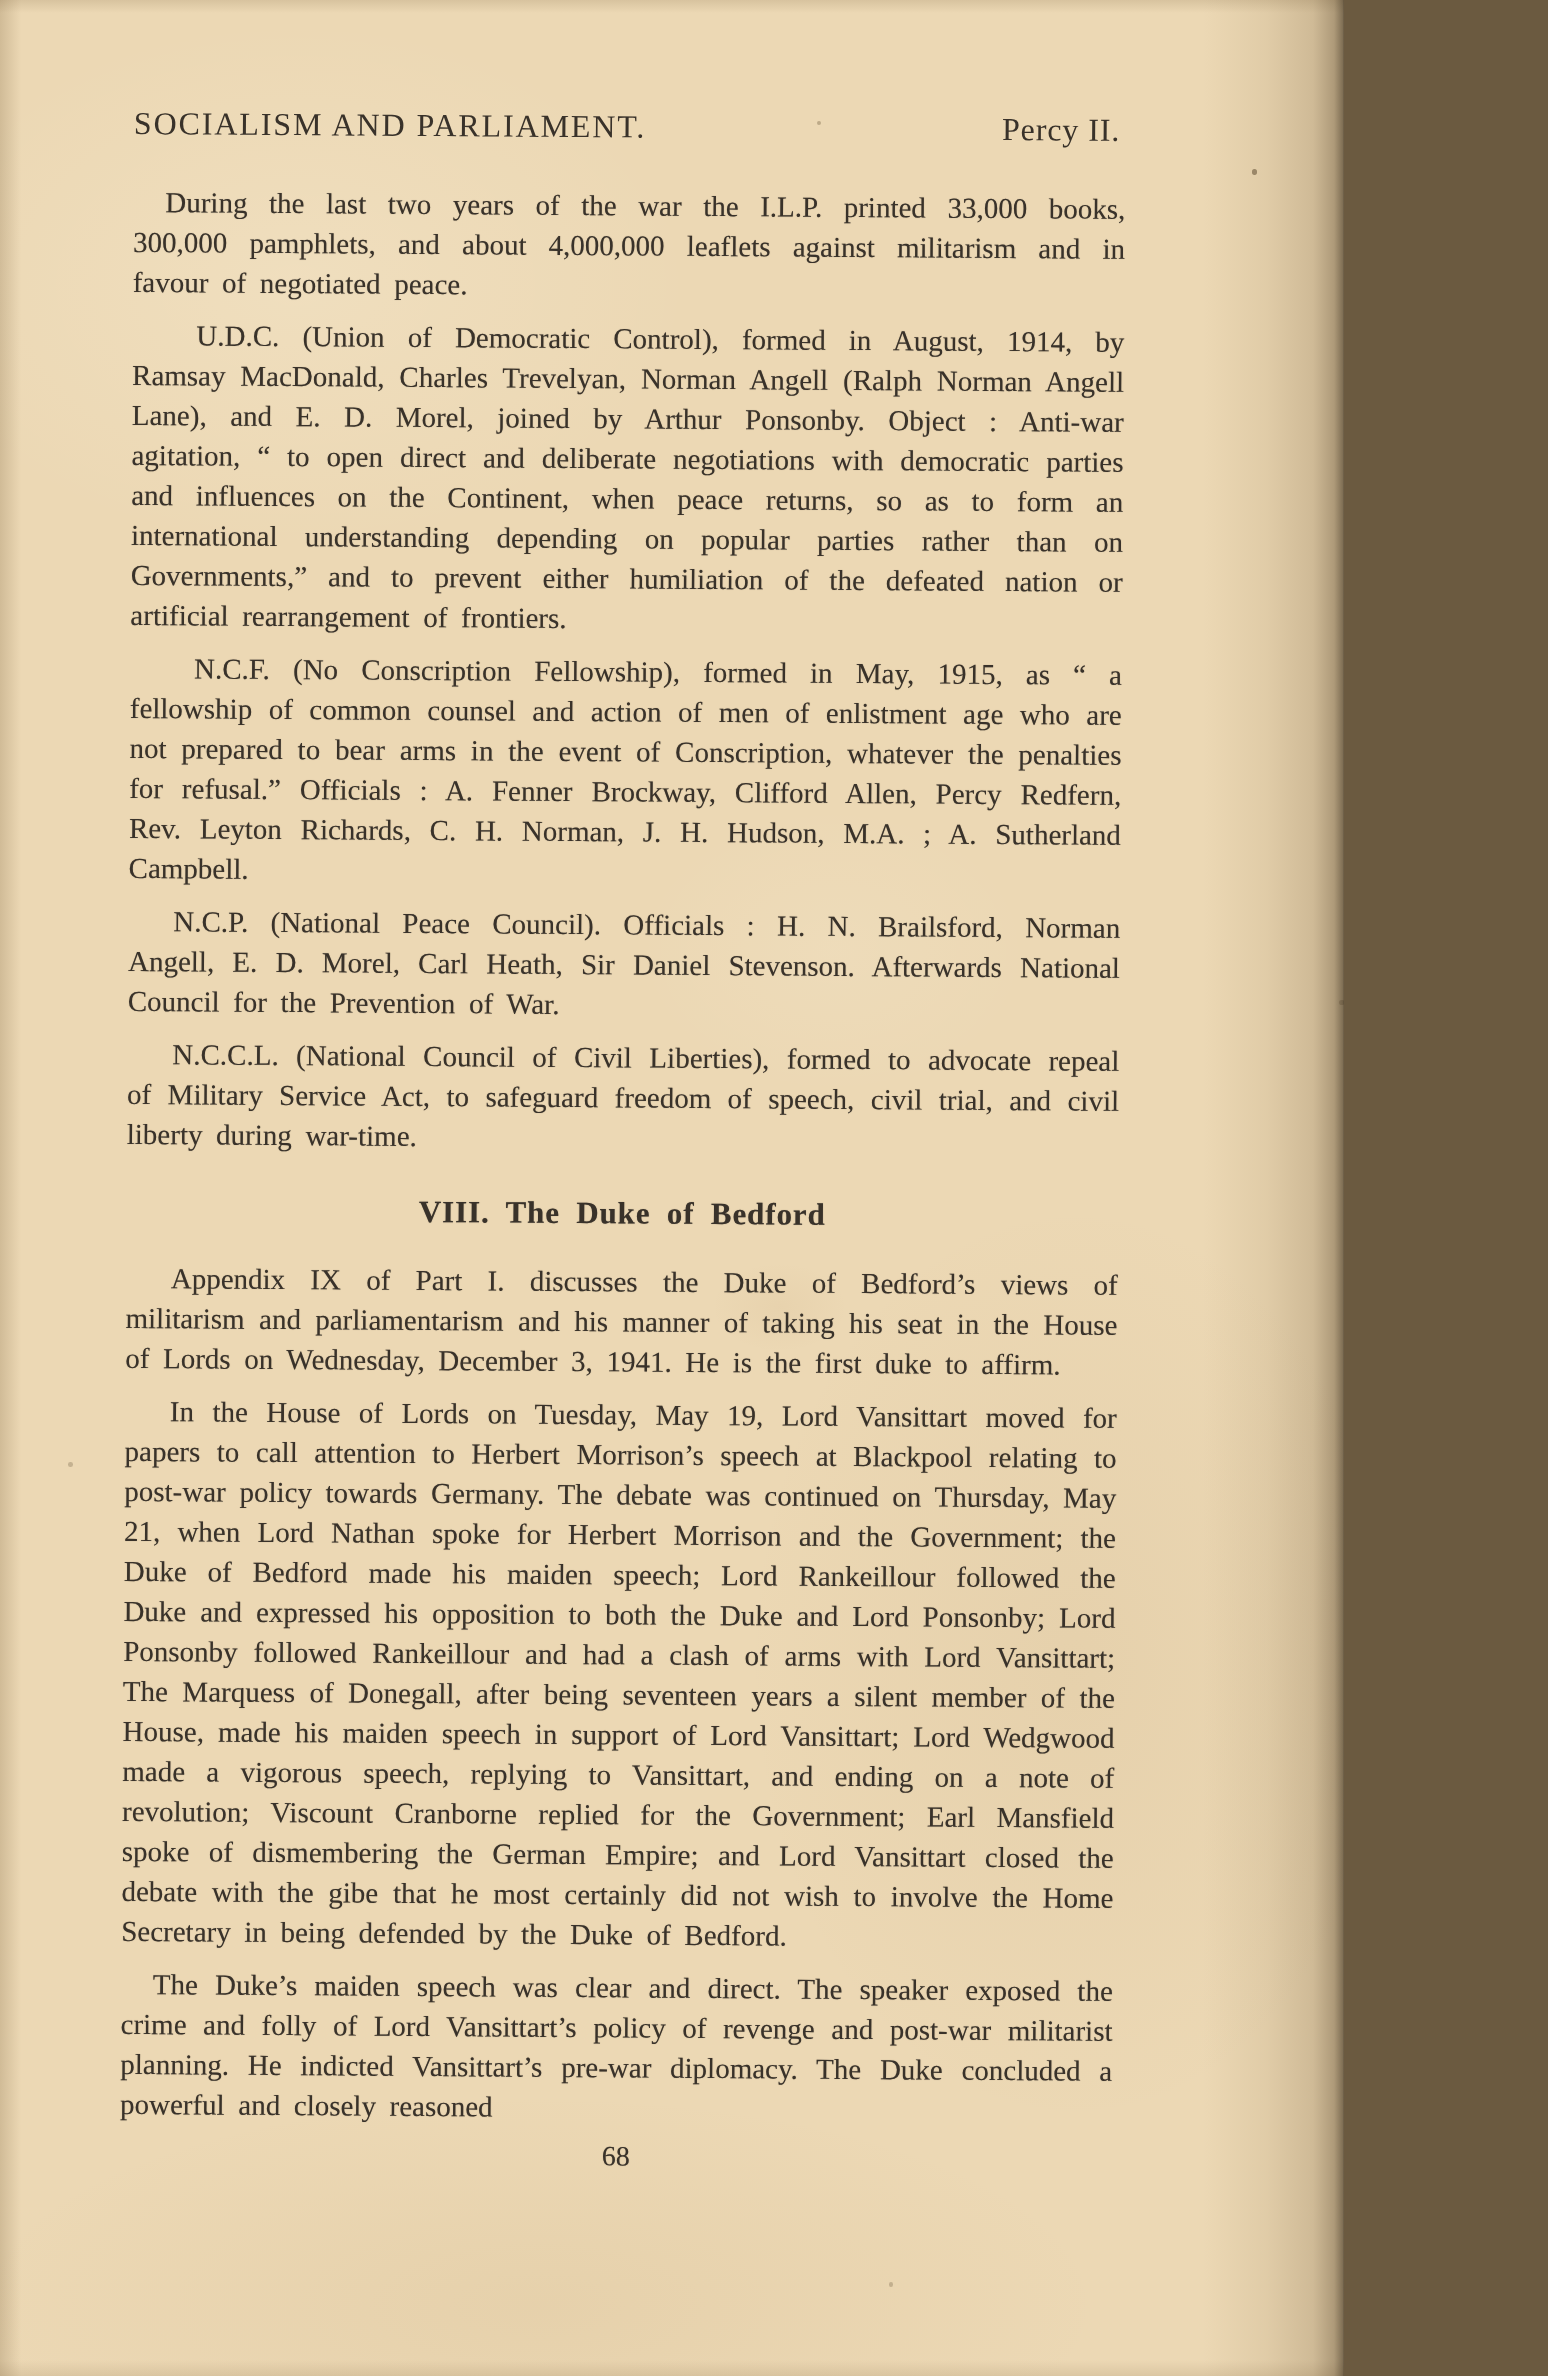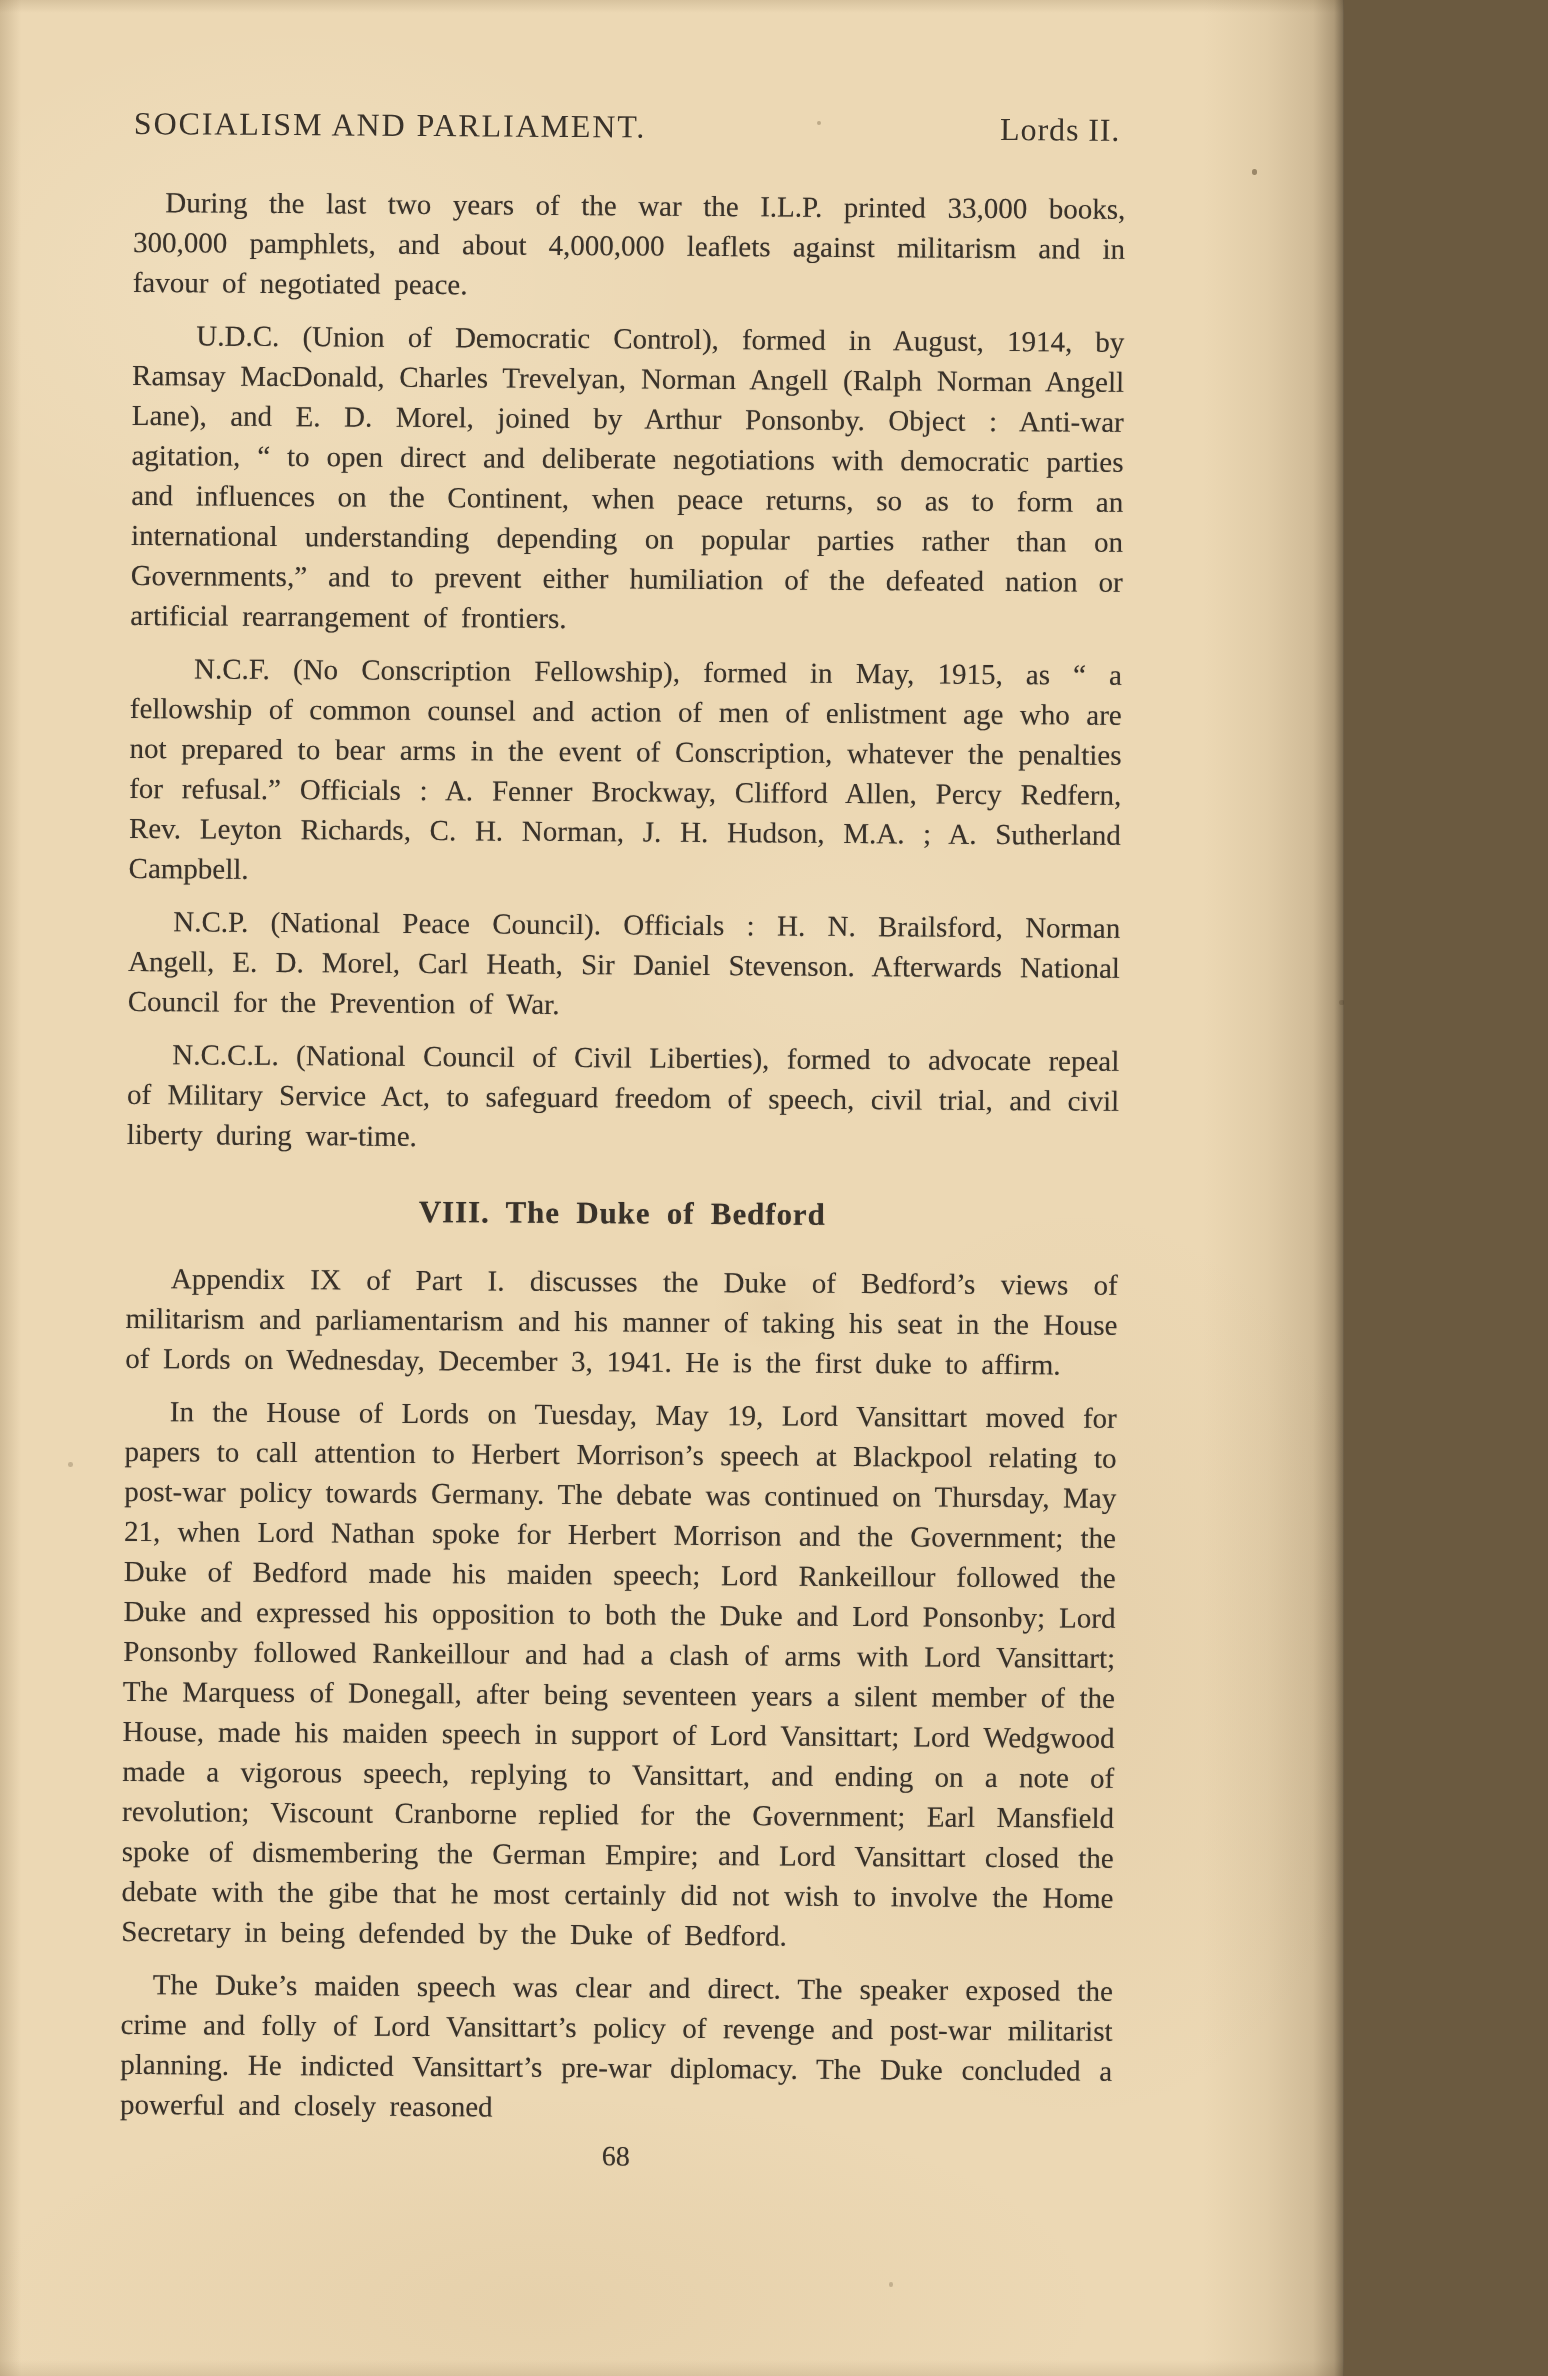--- a/index.html
+++ b/index.html
@@ -96,21 +96,21 @@
 </style>
 </head>
 <body>
 
 <div class="scan">
 
   <div class="content">
 
     <div class="running-header">
       <span class="title">SOCIALISM AND PARLIAMENT.</span>
-      <span class="part">Lords II.</span>
+      <span class="part">Percy II.</span>
     </div>
 
     <p class="para indent-sm">During the last two years of the war the I.L.P. printed 33,000 books, 300,000 pamphlets, and about 4,000,000 leaflets against militarism and in favour of negotiated peace.</p>
     <p class="para indent-lg">U.D.C. (Union of Democratic Control), formed in August, 1914, by Ramsay MacDonald, Charles Trevelyan, Norman Angell (Ralph Norman Angell Lane), and E. D. Morel, joined by Arthur Ponsonby. Object : Anti-war agitation, “ to open direct and deliberate negotiations with democratic parties and influences on the Continent, when peace returns, so as to form an international understanding depending on popular parties rather than on Governments,” and to prevent either humiliation of the defeated nation or artificial rearrangement of frontiers.</p>
     <p class="para indent-lg">N.C.F. (No Conscription Fellowship), formed in May, 1915, as “ a fellowship of common counsel and action of men of enlistment age who are not prepared to bear arms in the event of Conscription, whatever the penalties for refusal.” Officials : A. Fenner Brockway, Clifford Allen, Percy Redfern, Rev. Leyton Richards, C. H. Norman, J. H. Hudson, M.A. ; A. Sutherland Campbell.</p>
     <p class="para">N.C.P. (National Peace Council).  Officials : H. N. Brailsford, Norman Angell, E. D. Morel, Carl Heath, Sir Daniel Stevenson. Afterwards National Council for the Prevention of War.</p>
     <p class="para">N.C.C.L. (National Council of Civil Liberties), formed to advocate repeal of Military Service Act, to safeguard freedom of speech, civil trial, and civil liberty during war-time.</p>
 
     <h2 class="section-heading">VIII.  The Duke of Bedford</h2>
 

